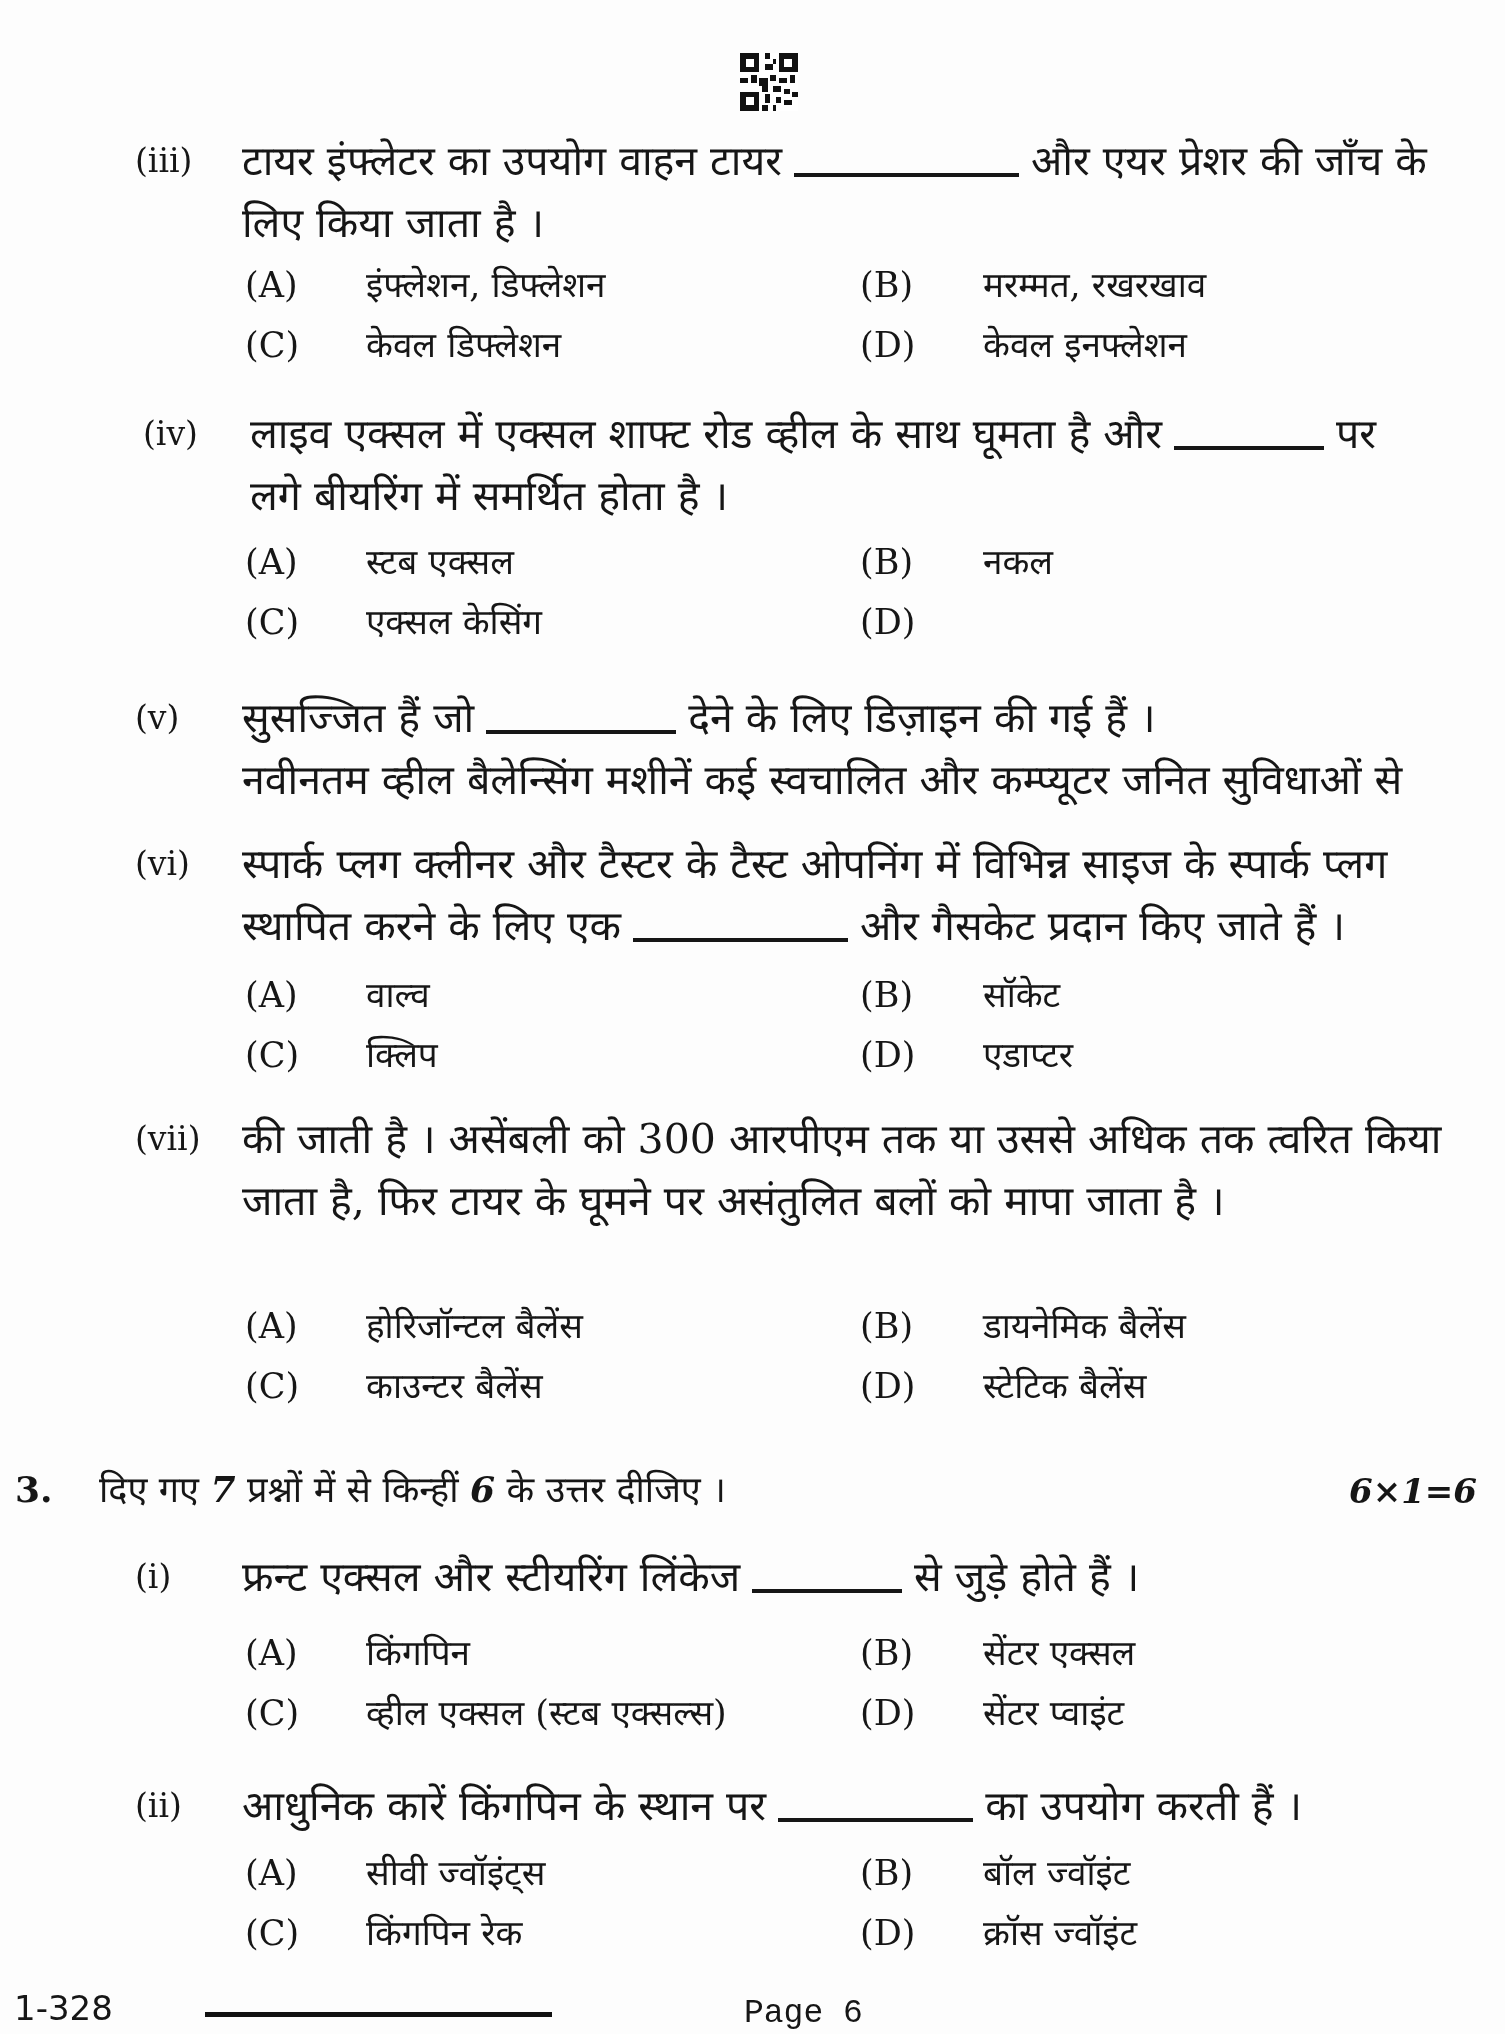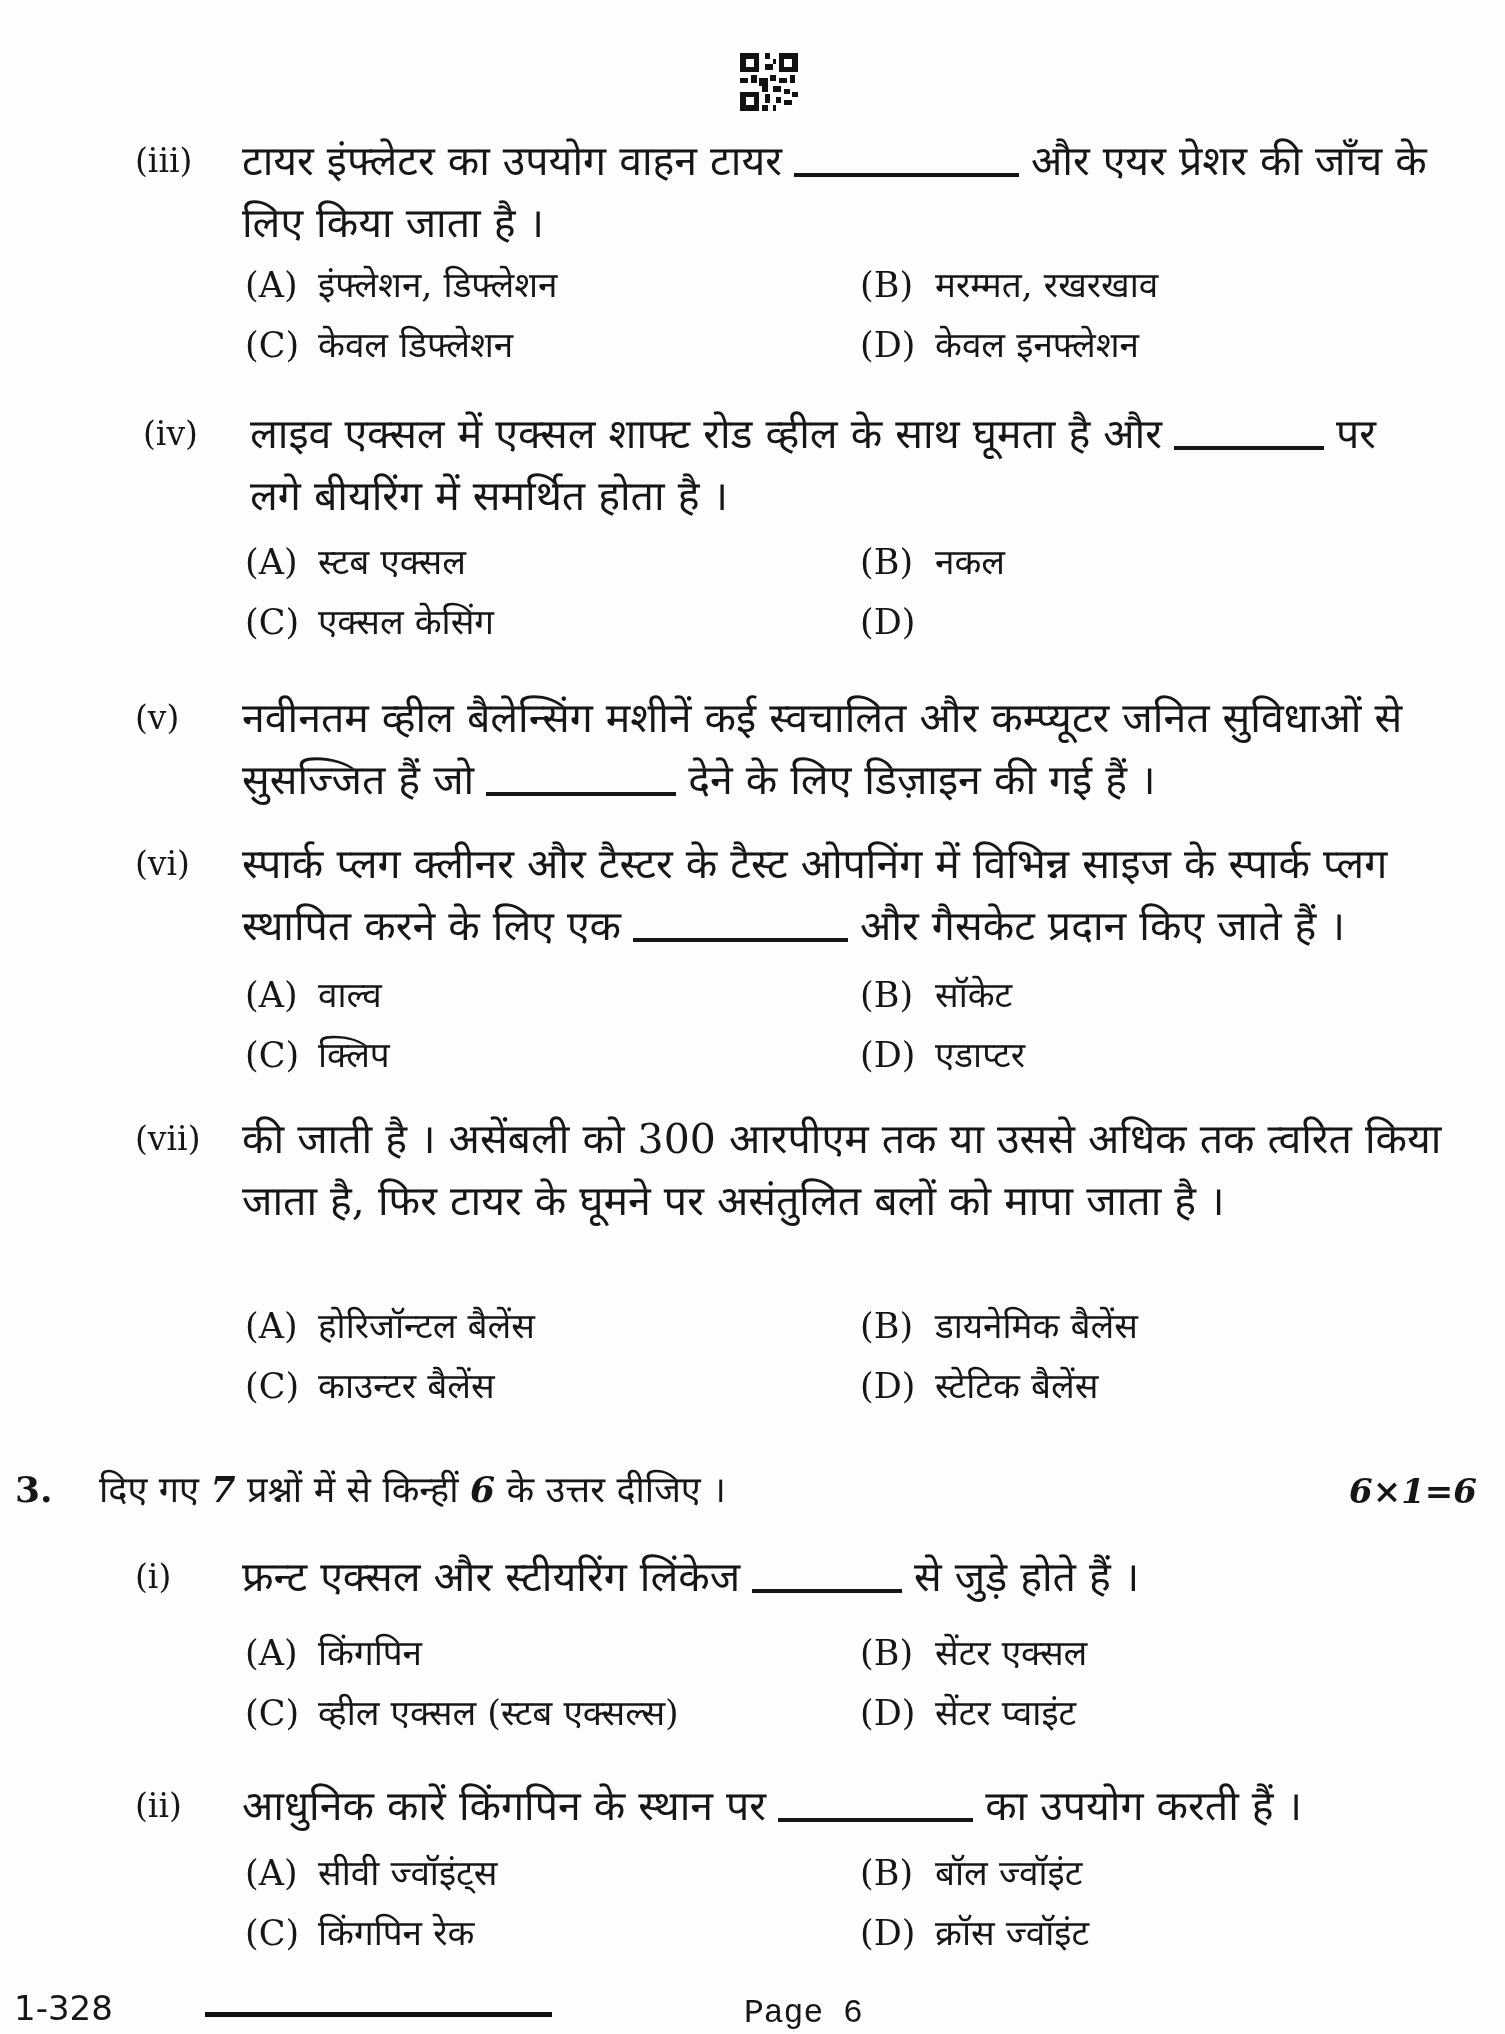--- a/index.html
+++ b/index.html
@@ -26,21 +26,21 @@
     display:inline-block;height:6px;
     border-bottom:4px solid #161616;
     margin:0 12px;vertical-align:-2px;
   }
   .options{
     position:absolute;left:245px;width:1220px;
     display:grid;grid-template-columns:73px 542px 75px auto;
     font-size:35px;line-height:60px;
   }
   .okey{white-space:nowrap;}
-  .otext{white-space:nowrap;}
+  .otext{white-space:nowrap;margin-left:48px;}
   .sec3{position:absolute;left:0;top:0;width:1505px;font-size:36px;line-height:50px;}
   .sec3 .num{position:absolute;left:15px;font-weight:bold;}
   .sec3 .stext{margin-left:99px;}
   .sec3 .em{font-weight:bold;font-style:italic;}
   .sec3 .marks{
     position:absolute;right:28px;top:2px;
     font-style:italic;font-weight:bold;font-size:34px;
   }
   .footer-code{
     position:absolute;left:14px;top:1988px;
@@ -120,22 +120,22 @@
         <span class="otext">स्टब एक्सल</span>
         <span class="okey">(B)</span>
         <span class="otext">नकल</span>
         <span class="okey">(C)</span>
         <span class="otext">एक्सल केसिंग</span>
         <span class="okey">(D)</span>
       </div>
       <div class="qblock" style="top: 687px;">
         <span class="qlabel">(v)</span>
         <div class="qlines">
+          <div class="qline"><span>सुसज्जित हैं जो</span><span class="blank" style="width: 190px;"></span><span>देने के लिए डिज़ाइन की गई हैं ।</span></div>
           <div class="qline"><span>नवीनतम व्हील बैलेन्सिंग मशीनें कई स्वचालित और कम्प्यूटर जनित सुविधाओं से</span></div>
-          <div class="qline"><span>सुसज्जित हैं जो</span><span class="blank" style="width: 190px;"></span><span>देने के लिए डिज़ाइन की गई हैं ।</span></div>
         </div>
       </div>
       <div class="qblock" style="top: 833px;">
         <span class="qlabel">(vi)</span>
         <div class="qlines">
           <div class="qline"><span>स्पार्क प्लग क्लीनर और टैस्टर के टैस्ट ओपनिंग में विभिन्न साइज के स्पार्क प्लग</span></div>
           <div class="qline"><span>स्थापित करने के लिए एक</span><span class="blank" style="width: 215px;"></span><span>और गैसकेट प्रदान किए जाते हैं ।</span></div>
         </div>
       </div>
       <div class="options" style="top: 965px;">

